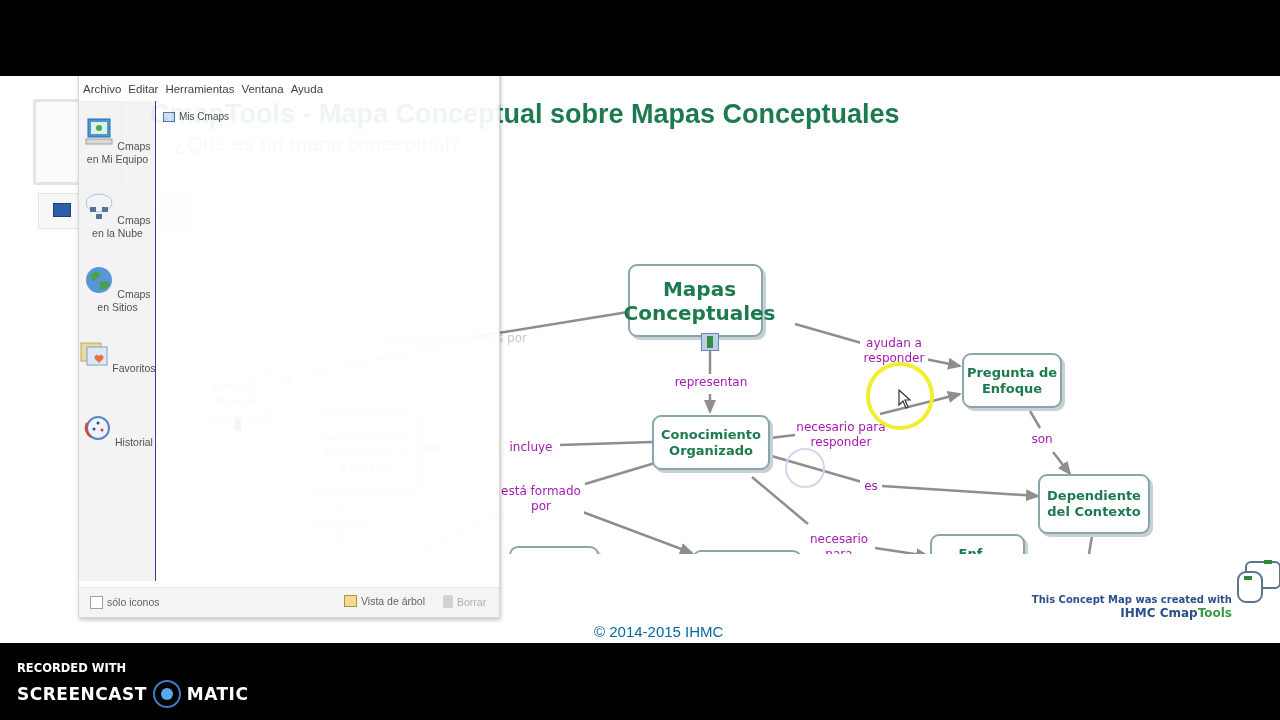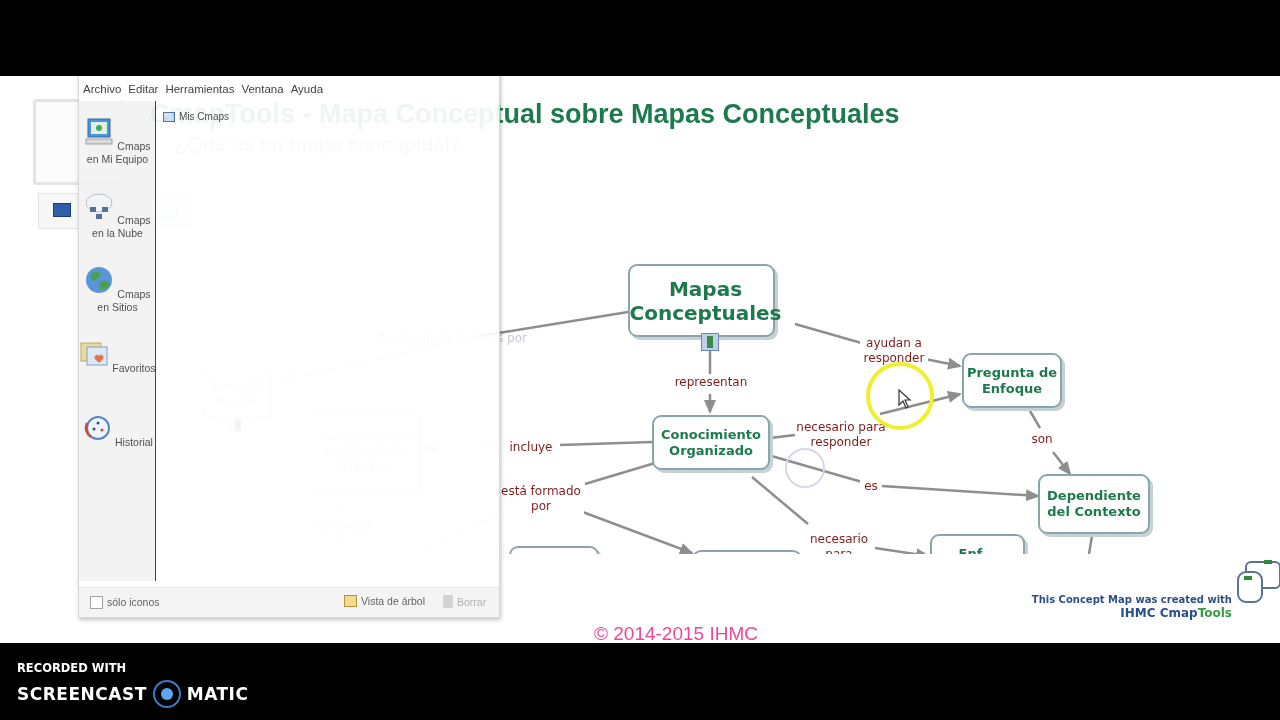--- a/index.html
+++ b/index.html
@@ -9,30 +9,30 @@
   .bottom-bar { position: absolute; left: 0; top: 643px; width: 1280px; height: 77px; background: #000; }
 
   
   .page-title { position: absolute; left: 150px; top: 23px; font-size: 27px; font-weight: bold; color: #1d7a4e; white-space: nowrap; }
   .page-subtitle { position: absolute; left: 174px; top: 56px; font-size: 21px; color: #a9b2b6; white-space: nowrap; }
 
   
   #map { position: absolute; left: 0; top: 0; width: 1280px; height: 478px; overflow: hidden; }
   .node { position: absolute; border: 2px solid #8aa6ad; border-radius: 9px; background: #fff; box-shadow: 3px 3px 0 #c7d0d3; display: flex; align-items: center; justify-content: center; text-align: center; color: #1d7a4e; font-family: "DejaVu Sans", sans-serif; font-weight: bold; line-height: 1.2; }
   .node.faded { color: #c9d8cf; border-color: #e4e8e9; box-shadow: 3px 3px 0 #eef1f2; }
-  .link { position: absolute; font-family: "DejaVu Sans", sans-serif; font-size: 12px; color: #7f1d1d; text-align: center; line-height: 1.25; white-space: nowrap; background: #fff; }
+  .link { position: absolute; font-family: "DejaVu Sans", sans-serif; font-size: 12px; color: #a21caf; text-align: center; line-height: 1.25; white-space: nowrap; background: #fff; }
   .link.faded { color: #c8c8d4; background: transparent; }
   svg.lines { position: absolute; left: 0; top: 0; }
   .resource-icon { position: absolute; width: 18px; height: 18px; border: 1px solid #6d86b5; background: #bcd0e8; }
   .resource-icon::after { content: ""; position: absolute; left: 5px; top: 2px; width: 6px; height: 12px; background: #3d8a45; }
 
   .credit { position: absolute; right: 48px; top: 517px; text-align: right; font-family: "DejaVu Sans", sans-serif; font-weight: bold; color: #2b4f8a; font-size: 10px; line-height: 1.3; }
   .credit .big { font-size: 12px; }
   .credit .green { color: #3a9a44; }
-  .copyright { position: absolute; left: 594px; top: 547px; font-size: 19px; color: #ec4899; }
+  .copyright { position: absolute; left: 594px; top: 547px; font-size: 15px; color: #0369a1; }
 
   
   .cursor-ring { position: absolute; left: 866px; top: 286px; width: 68px; height: 68px; border: 4px solid #f0ef2d; border-radius: 50%; }
   .click-ring { position: absolute; left: 785px; top: 372px; width: 40px; height: 40px; border: 2px solid #d7d6ea; border-radius: 50%; }
 
   
   .thumb { position: absolute; left: 33px; top: 23px; width: 90px; height: 86px; border: 3px solid #e4e4e4; border-radius: 3px; background: #fbfbfb; }
   .thumb-btns { position: absolute; left: 38px; top: 117px; width: 155px; height: 36px; border: 1px solid #e4e4e4; background: #f7f7f7; }
 
   
@@ -101,21 +101,21 @@
         <line x1="1092" y1="460" x2="1089" y2="478"></line>
       </g>
       <g stroke="#e3e3e3" stroke-width="2.5" fill="none">
         <line x1="480" y1="260" x2="280" y2="305" marker-end="url(#arrf)"></line>
         <line x1="500" y1="371" x2="425" y2="372" marker-end="url(#arrf)"></line>
         <line x1="345" y1="420" x2="340" y2="438"></line>
         <line x1="498" y1="438" x2="415" y2="478"></line>
       </g>
     </svg>
 
-    <div class="node" style="left:628px;top:188px;width:147px;height:73px;font-size:20px;padding-left:8px;">Mapas Conceptuales</div>
+    <div class="node" style="left:628px;top:188px;width:135px;height:73px;font-size:20px;padding-left:8px;">Mapas Conceptuales</div>
     <div class="resource-icon" style="left:701px;top:257px;"></div>
 
     <div class="node" style="left:962px;top:277px;width:100px;height:55px;font-size:13px;">Pregunta de Enfoque</div>
     <div class="node" style="left:652px;top:339px;width:118px;height:55px;font-size:13px;">Conocimiento Organizado</div>
     <div class="node" style="left:1038px;top:398px;width:112px;height:60px;font-size:13px;">Dependiente del Contexto</div>
     <div class="node faded" style="left:203px;top:291px;width:68px;height:52px;font-size:13px;">Joseph Novak</div>
     <div class="resource-icon" style="left:229px;top:340px;border-color:#d6d6d6;background:#f2f2f2;"></div>
     <div class="node faded" style="left:310px;top:336px;width:110px;height:80px;font-size:12.5px;">Sentimientos Asociados o Afectos</div>
 
     <div class="node" style="left:509px;top:470px;width:90px;height:40px;"></div>

